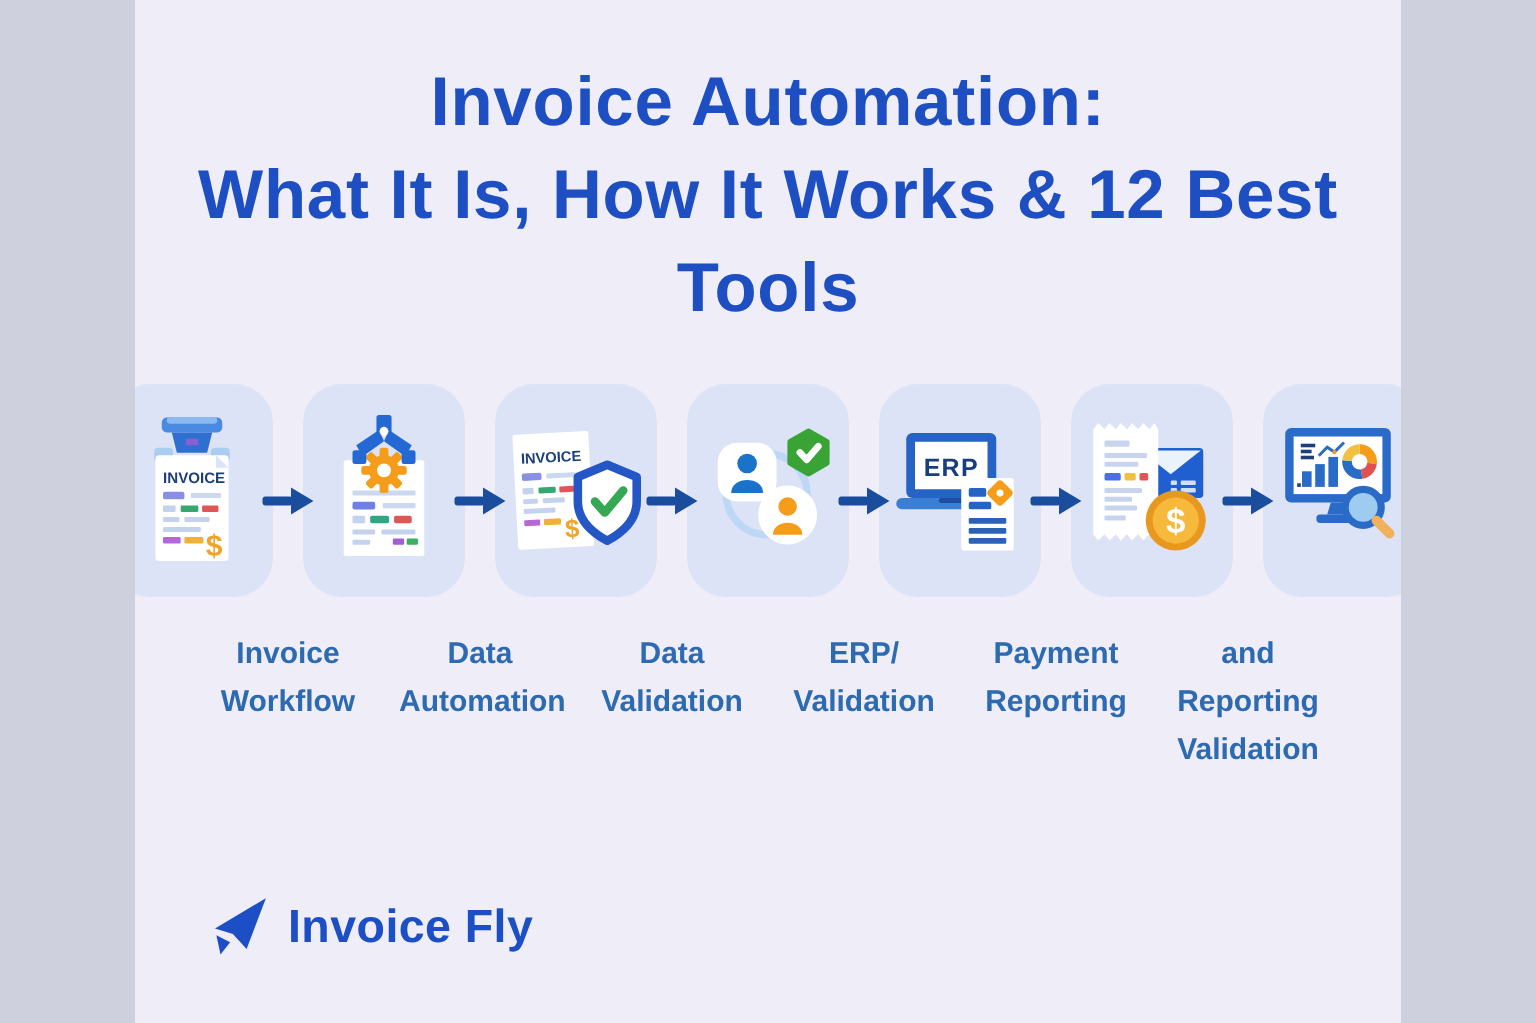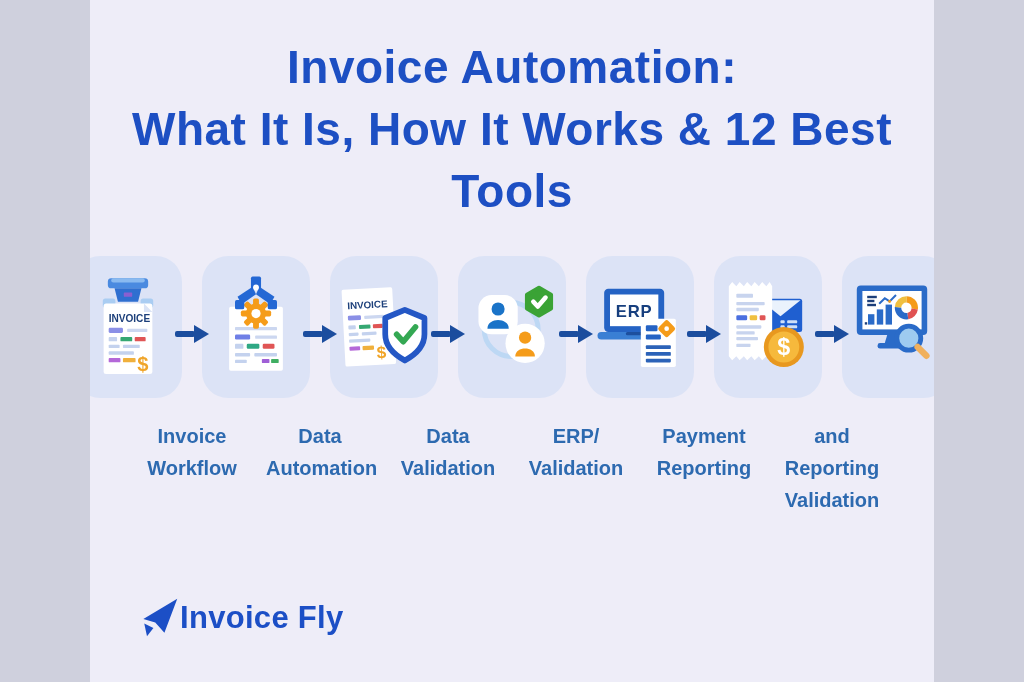--- a/index.html
+++ b/index.html
@@ -32,21 +32,21 @@
     display:flex;
   }
   .label-cell {
     width:108px; margin-right:20px; text-align:center;
     color:#2d6ab0; font-size:20px; line-height:32px; font-weight:600;
     white-space:nowrap; flex:0 0 auto;
   }
   .label-cell:last-child { margin-right:0; }
   .logo {
     position:absolute; left:46px; top:596px;
-    display:flex; align-items:center; 
+    display:flex; align-items:center; gap:12px;
   }
   .logo-text { color:#1c4fc6; font-size:31px; font-weight:bold; letter-spacing:0.3px; }
   svg { display:block; }
 </style>
 </head>
 <body>
 
 <div class="canvas">
 
   <div class="title-block">

